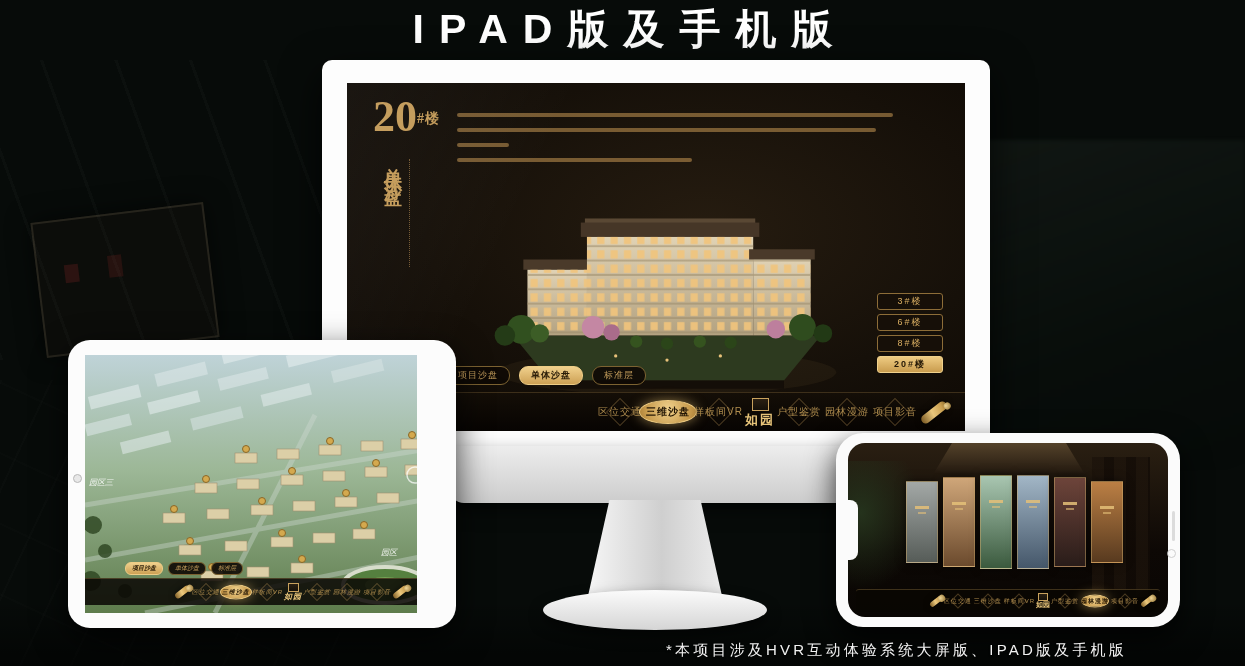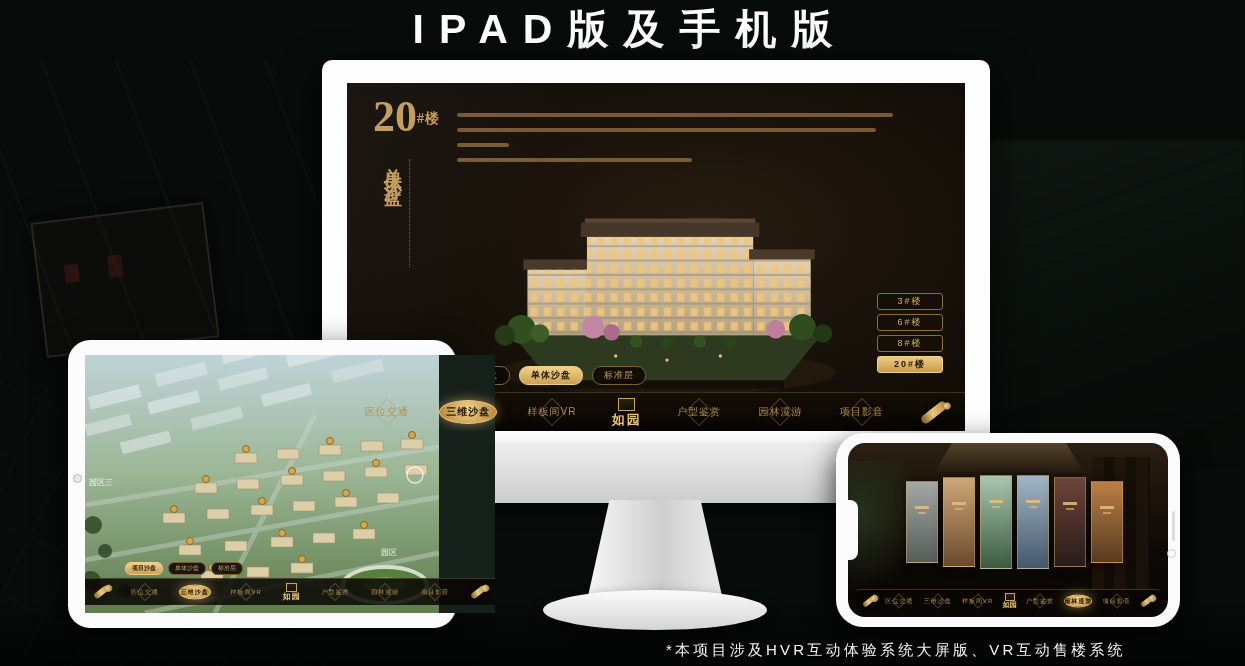--- a/index.html
+++ b/index.html
@@ -22,21 +22,21 @@
   .bg-top-roads{left:0;top:60px;width:330px;height:300px;opacity:.5;
     background:repeating-linear-gradient(70deg,rgba(200,215,205,.05) 0 3px,transparent 3px 70px);}
   .bg-bottom-strip{left:0;top:600px;width:1245px;height:66px;background:linear-gradient(rgba(0,0,0,0),rgba(0,0,0,.55));}
 
   
   .page-title{position:absolute;top:2px;left:0;width:100%;text-align:center;
     color:#ffffff;font-size:41px;font-weight:bold;letter-spacing:15px;text-indent:15px;}
   .footnote{position:absolute;left:666px;top:641px;color:#f2f2f2;font-size:15px;letter-spacing:3.2px;white-space:nowrap;text-shadow:0 1px 2px #000;}
 
   
-  .nav{position:absolute;display:flex;align-items:center;justify-content:space-between;
+  .nav{position:absolute;display:flex;align-items:center;justify-content:flex-end;
     background:linear-gradient(#140e07,#070402);border-top:1px solid rgba(200,160,90,.28);}
   .nav-item{position:relative;color:#b08d4e;letter-spacing:1px;z-index:1;white-space:nowrap;cursor:pointer;}
   .nav-item::before{content:'';position:absolute;left:50%;top:50%;transform:translate(-50%,-50%) rotate(45deg);
     border:1px solid rgba(190,150,85,.35);z-index:-1;}
   .nav-item.selected{color:#241705;font-weight:bold;}
   .nav-item.selected::before{transform:translate(-50%,-50%);border-radius:50%;
     background:radial-gradient(circle at 50% 35%,#efd08c,#c79a4c 70%,#a87c35);
     border:1px solid #ecca82;box-shadow:0 0 12px rgba(235,195,115,.55);}
   .nav-logo{display:flex;flex-direction:column;align-items:center;color:#e7c47a;line-height:1;}
   .nav-logo .seal{border:1px solid #c9a25d;background:linear-gradient(#2a2013,#151009);display:block;}
@@ -105,21 +105,21 @@
     background:rgba(22,15,8,.85);border:1px solid #8d6d38;border-radius:3px;
     display:flex;align-items:center;justify-content:center;cursor:pointer;}
   .floor-btn.selected{background:linear-gradient(#eecb82,#c99c4e);color:#241806;font-weight:bold;border-color:#f0d18c;}
   .bldg{position:absolute;left:110px;top:78px;width:420px;height:236px;}
   .glass{position:absolute;left:0;top:0;right:0;bottom:0;pointer-events:none;
     background:linear-gradient(115deg,rgba(255,255,255,.05) 0%,rgba(255,255,255,0) 30%);}
 
   
   .ipad{position:absolute;left:68px;top:340px;width:388px;height:288px;background:#fcfcfc;
     border-radius:22px;box-shadow:0 12px 34px rgba(0,0,0,.75);}
-  .ipad-screen{position:absolute;left:17px;top:15px;width:410px;height:258px;overflow:hidden;background:#15201a;}
+  .ipad-screen{position:absolute;left:17px;top:15px;width:332px;height:258px;overflow:hidden;background:#15201a;font-style:italic;}
   .ipad-cam{position:absolute;left:5px;top:134px;width:7px;height:7px;border-radius:50%;
     border:1px solid #b9b9b9;background:#e8e8e8;}
 
   
   .phone{position:absolute;left:836px;top:433px;width:344px;height:194px;background:#fbfbfb;
     border-radius:27px;box-shadow:0 12px 30px rgba(0,0,0,.8);}
   .phone-screen{position:absolute;left:12px;top:10px;width:320px;height:174px;border-radius:17px;overflow:hidden;
     background:linear-gradient(#2a1f12,#0d0805 62%,#090603);}
   .phone-notch{position:absolute;left:12px;top:67px;width:10px;height:60px;background:#fbfbfb;
     border-radius:0 8px 8px 0;}
@@ -397,13 +397,13 @@
       <div class="nav-item selected">园林漫游</div>
       <div class="nav-item">项目影音</div>
       <span class="scroll"></span>
     </div>
   </div>
   <div class="phone-notch"></div>
   <div class="phone-slot"></div>
   <div class="phone-cam2"></div>
 </div>
 
-<div class="footnote">*本项目涉及HVR互动体验系统大屏版、VR互动售楼系统</div>
+<div class="footnote">*本项目涉及HVR互动体验系统大屏版、IPAD版及手机版</div>
 
 </body></html>

